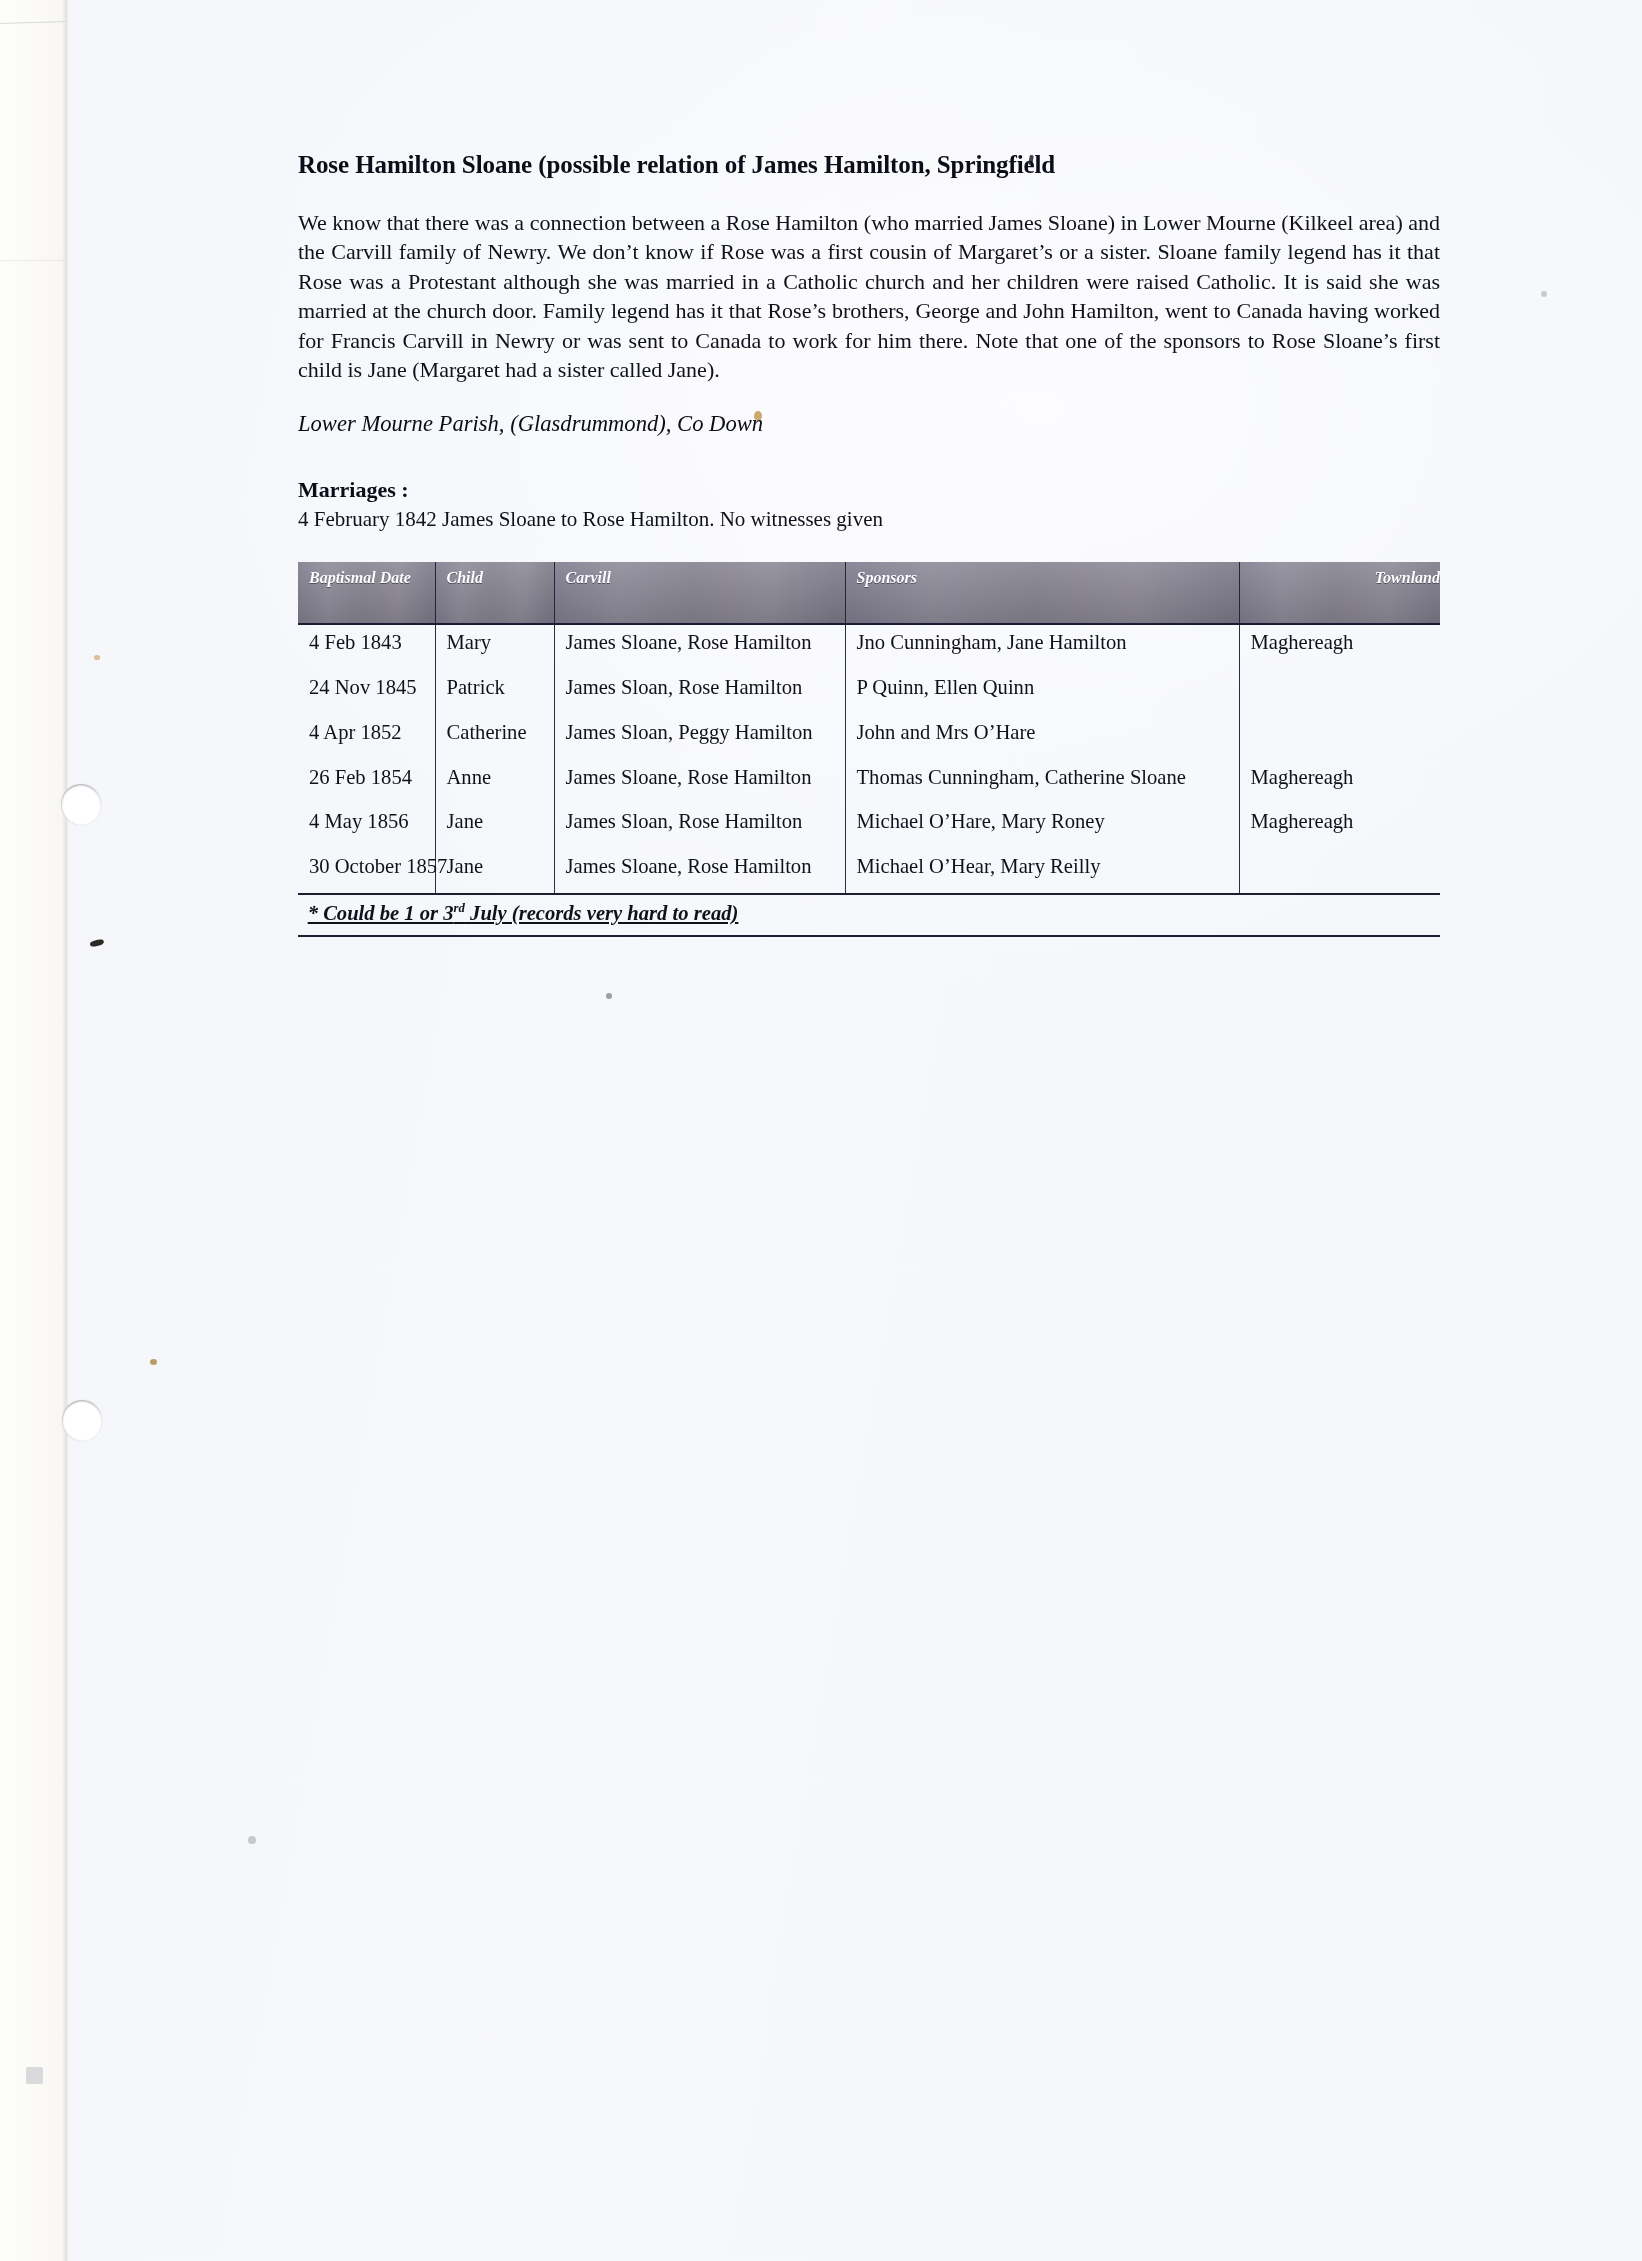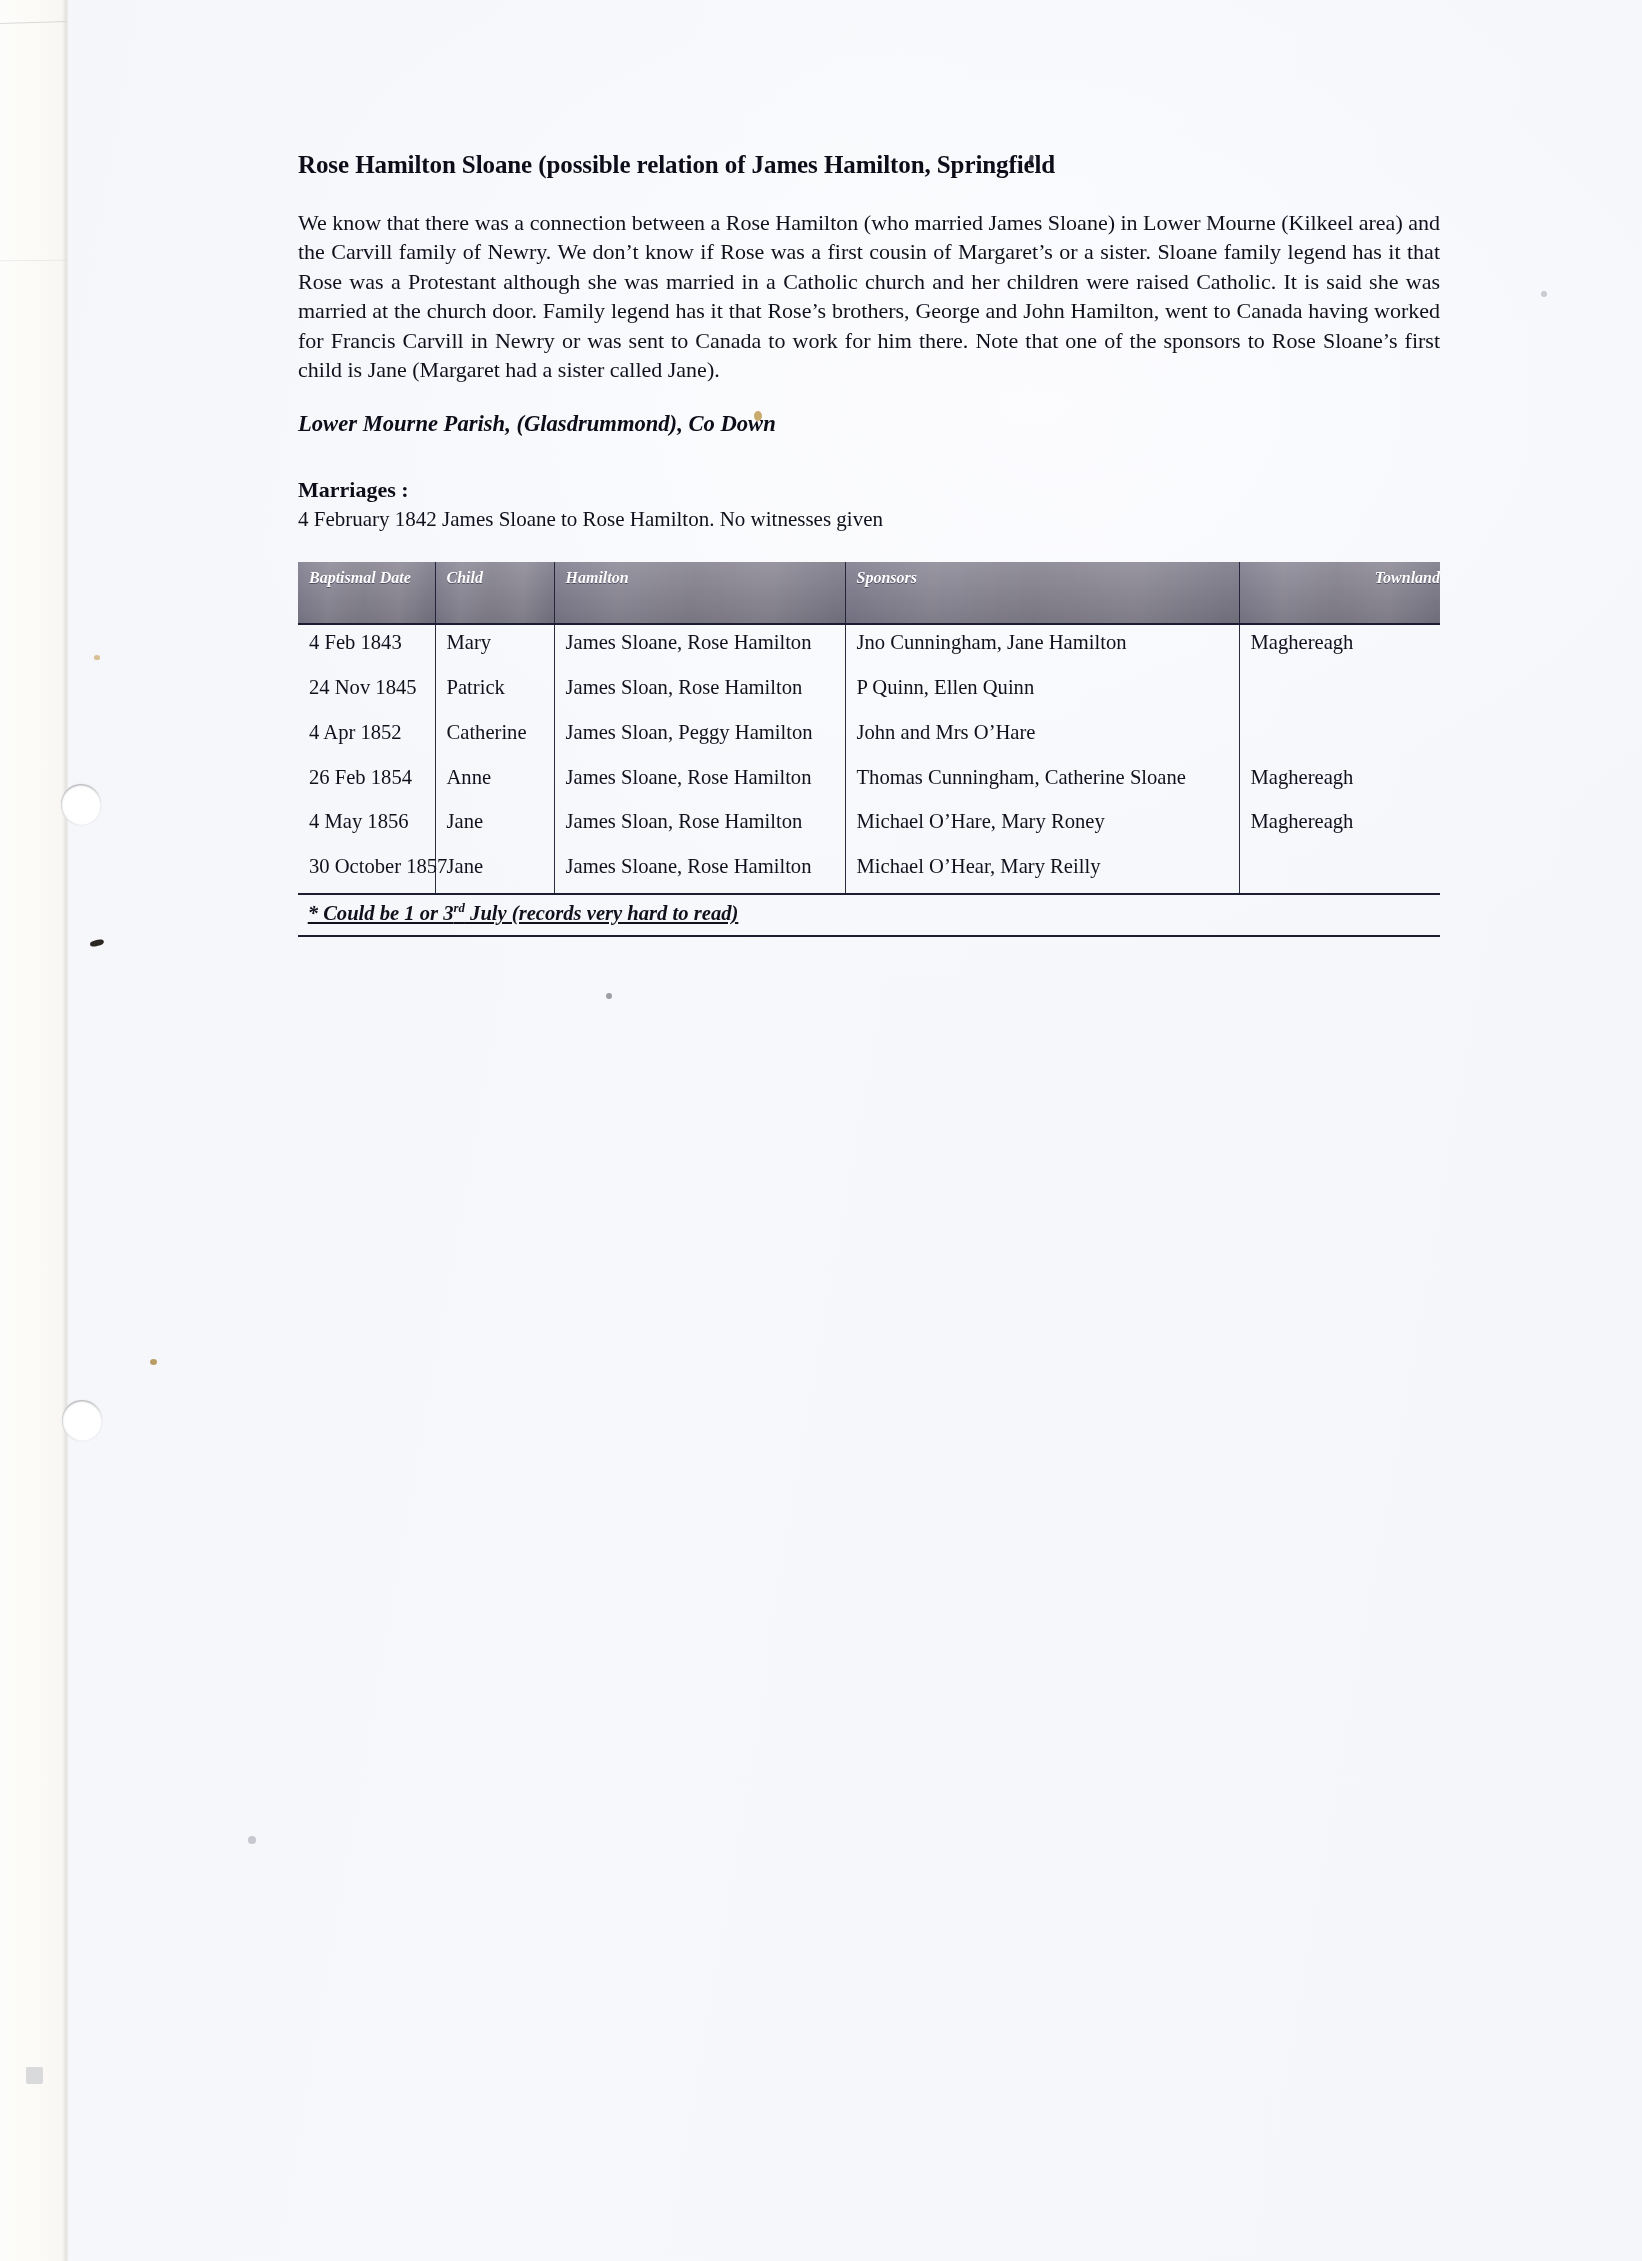--- a/index.html
+++ b/index.html
@@ -94,21 +94,21 @@
     font-size: 22px;
     line-height: 1.345;
     text-align: justify;
     margin: 0 0 26px 0;
     color: #10111c;
     hyphens: none;
   }
 
   h2.section-head {
     font-size: 22.6px;
-    font-weight: bold;
+    font-weight: normal;
     font-style: italic;
     margin: 13px 0 40px 0;
     color: #0c0d18;
   }
 
   h3.marriages-head {
     font-size: 22px;
     font-weight: bold;
     margin: 0 0 3.9px 0;
     color: #0c0d18;
@@ -241,21 +241,21 @@
         <col class="c-date">
           <col class="c-child">
           <col class="c-parents">
         <col class="c-sponsors">
           <col class="c-town">
       </colgroup>
       <thead>
         <tr>
           <th>Baptismal Date</th>
           <th>Child</th>
-          <th>Hamilton</th>
+          <th>Carvill</th>
           <th>Sponsors</th>
           <th class="hdr-town">Townland</th>
         </tr>
       </thead>
       <tbody id="records-body">
           <tr class="rec-row">
             <td><span class="nowrap">4 Feb 1843</span></td>
             <td><span class="nowrap">Mary</span></td>
             <td><span class="nowrap">James Sloane, Rose Hamilton</span></td>
             <td><span class="nowrap">Jno Cunningham, Jane Hamilton</span></td>

